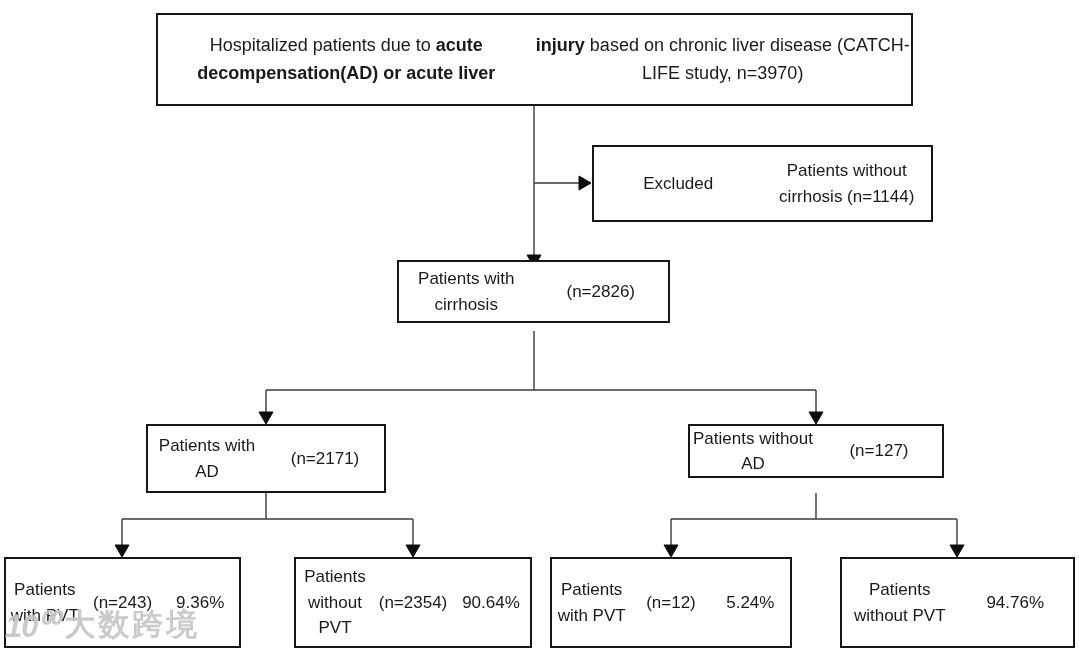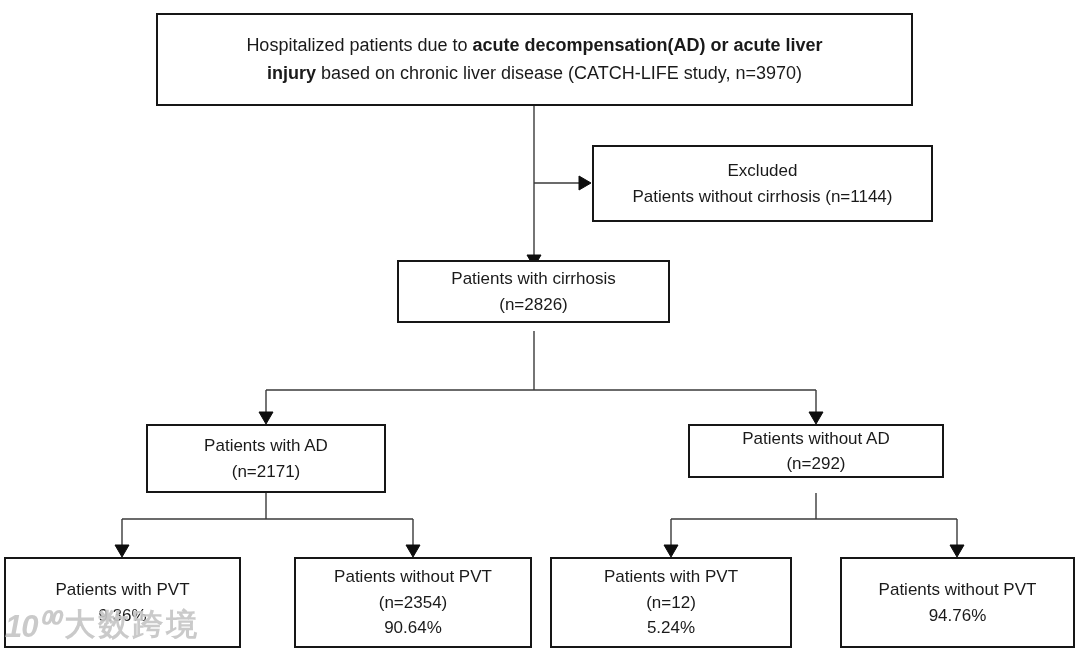--- a/index.html
+++ b/index.html
@@ -20,21 +20,21 @@
     overflow:hidden;
   }
   #connectors{position:absolute;left:0;top:0;z-index:1;}
   #connectors line{stroke:var(--line);stroke-width:1.4;}
   #connectors polygon{fill:var(--arrow);stroke:var(--arrow);}
   .node{
     position:absolute;
     border:2px solid var(--border);
     background:var(--bg);
     color:var(--text);
-    display:flex;flex-direction:column;
+    display:flex;flex-direction:row;
     align-items:center;justify-content:center;
     text-align:center;
     font-size:17px;line-height:1.5;
     z-index:2;
   }
   .node .nl{width:100%;}
   .node.source{font-size:18px;line-height:1.55;}
   .node.source b{font-weight:bold;}
   #watermark{
     position:absolute;left:5px;top:604px;
@@ -103,25 +103,26 @@
     <div class="nl">(n=2826)</div>
   </div>
 
   <div class="node" style="left:146px;top:424px;width:240px;height:69px;">
     <div class="nl">Patients with AD</div>
     <div class="nl">(n=2171)</div>
   </div>
 
   <div class="node" style="left:688px;top:424px;width:256px;height:54px;">
     <div class="nl">Patients without AD</div>
-    <div class="nl">(n=292)</div>
+    <div class="nl">(n=127)</div>
   </div>
 
   <div class="node" style="left:4px;top:557px;width:237px;height:91px;">
     <div class="nl">Patients with PVT</div>
+    <div class="nl">(n=243)</div>
     <div class="nl">9.36%</div>
   </div>
 
   <div class="node" style="left:294px;top:557px;width:238px;height:91px;">
     <div class="nl">Patients without PVT</div>
     <div class="nl">(n=2354)</div>
     <div class="nl">90.64%</div>
   </div>
 
   <div class="node" style="left:550px;top:557px;width:242px;height:91px;">

